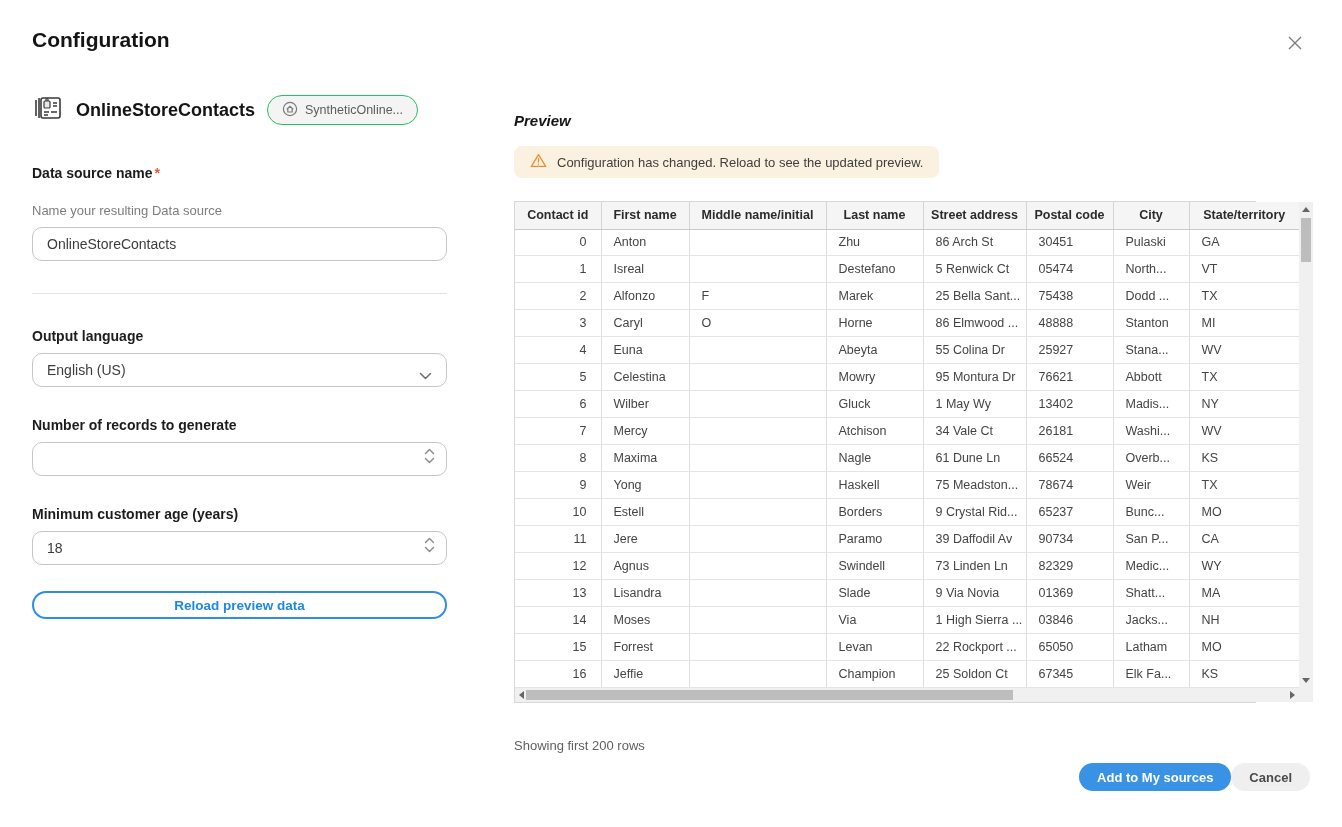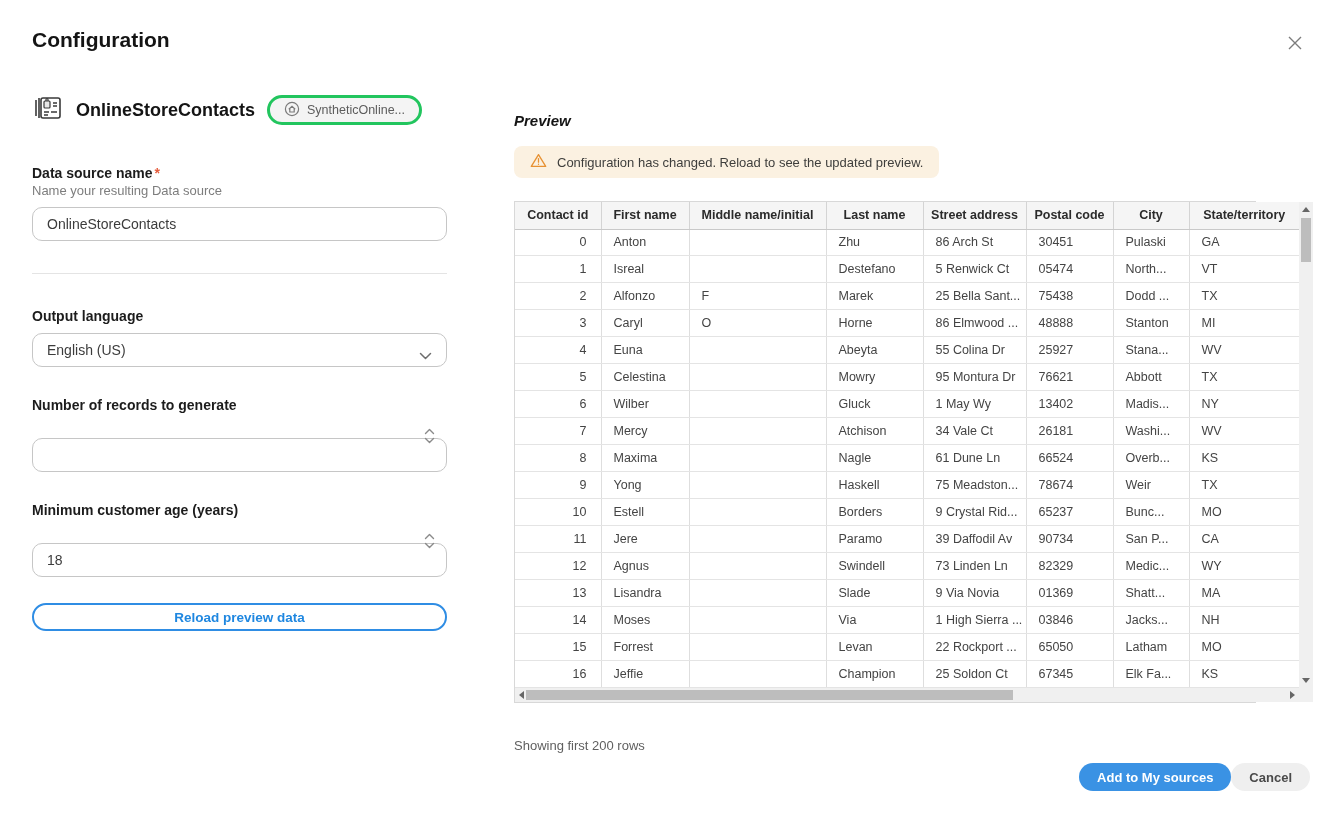--- a/index.html
+++ b/index.html
@@ -8,32 +8,32 @@
   .dialog { position:relative; width:1342px; height:827px; background:#fff; overflow:hidden; }
 
   
   .dialog-title { position:absolute; left:32px; top:28px; font-size:21px; font-weight:700; color:#141414; }
   .close-btn { position:absolute; right:36px; top:34px; width:22px; height:22px; cursor:pointer; display:flex; align-items:center; justify-content:center; }
 
   
   .left-panel { position:absolute; left:32px; top:92px; width:415px; }
   .source-row { display:flex; align-items:center; gap:12px; }
   .source-title { font-size:18px; font-weight:700; color:#141414; }
-  .badge { display:inline-flex; align-items:center; gap:7px; height:30px; padding:0 14px; background:#f4f4f4; border:3px solid #22c55e; border-radius:15px; font-size:12.5px; color:#5c5c5c; max-width:160px; white-space:nowrap; }
+  .badge { display:inline-flex; align-items:center; gap:7px; height:30px; padding:0 14px; background:#f4f4f4; border:1px solid #22c55e; border-radius:15px; font-size:12.5px; color:#5c5c5c; max-width:160px; white-space:nowrap; }
 
   .field-label { margin-top:37px; font-size:14px; font-weight:700; color:#1c1c1c; }
   .required { color:#e55c3c; font-weight:700; margin-left:2px; }
-  .helper { margin-top:2px; font-size:13px; color:#7d7d7d; }
+  .helper { margin-top:22px; font-size:13px; color:#7d7d7d; }
   .text-input { margin-top:9px; width:100%; height:34px; border:1px solid #c6c6c6; border-radius:10px; padding:0 14px; font-size:14px; color:#3c3c3c; font-family:inherit; background:#fff; outline:none; }
   .divider { margin-top:32px; border-top:1px solid #e4e4e4; }
   .label-gap { margin-top:34px; }
   .select-box { position:relative; margin-top:9px; width:100%; height:34px; border:1px solid #c6c6c6; border-radius:10px; padding:0 34px 0 14px; font-size:14px; color:#3c3c3c; display:flex; align-items:center; background:#fff; cursor:pointer; }
   .select-box .chev { position:absolute; right:14px; top:13px; }
   .num-wrap { position:relative; margin-top:9px; }
-  .num-wrap .text-input { margin-top:16px; padding-right:34px; }
+  .num-wrap .text-input { margin-top:0; padding-right:34px; }
   .stepper { position:absolute; right:12px; top:6px; display:flex; flex-direction:column; gap:2px; cursor:pointer; }
   .reload-btn { margin-top:26px; width:100%; height:28px; border:2px solid #2f8de4; border-radius:14px; background:#fff; color:#1f87e0; font-size:13.5px; font-weight:700; font-family:inherit; cursor:pointer; }
 
   
   .right-panel { position:absolute; left:514px; top:112px; width:798px; }
   .preview-title { font-size:15px; font-weight:700; color:#141414;font-style:italic; }
   .warn-banner { margin-top:17px; display:inline-flex; align-items:center; gap:10px; height:32px; padding:0 16px; background:#fbf1e1; border-radius:8px; font-size:13px; color:#3e3e3c; }
 
   
   .table-shell { margin-top:23px; width:742px; display:grid; grid-template-columns:784px 14px; grid-template-rows:486px 14px; border:1px solid #d8d8d8; }

